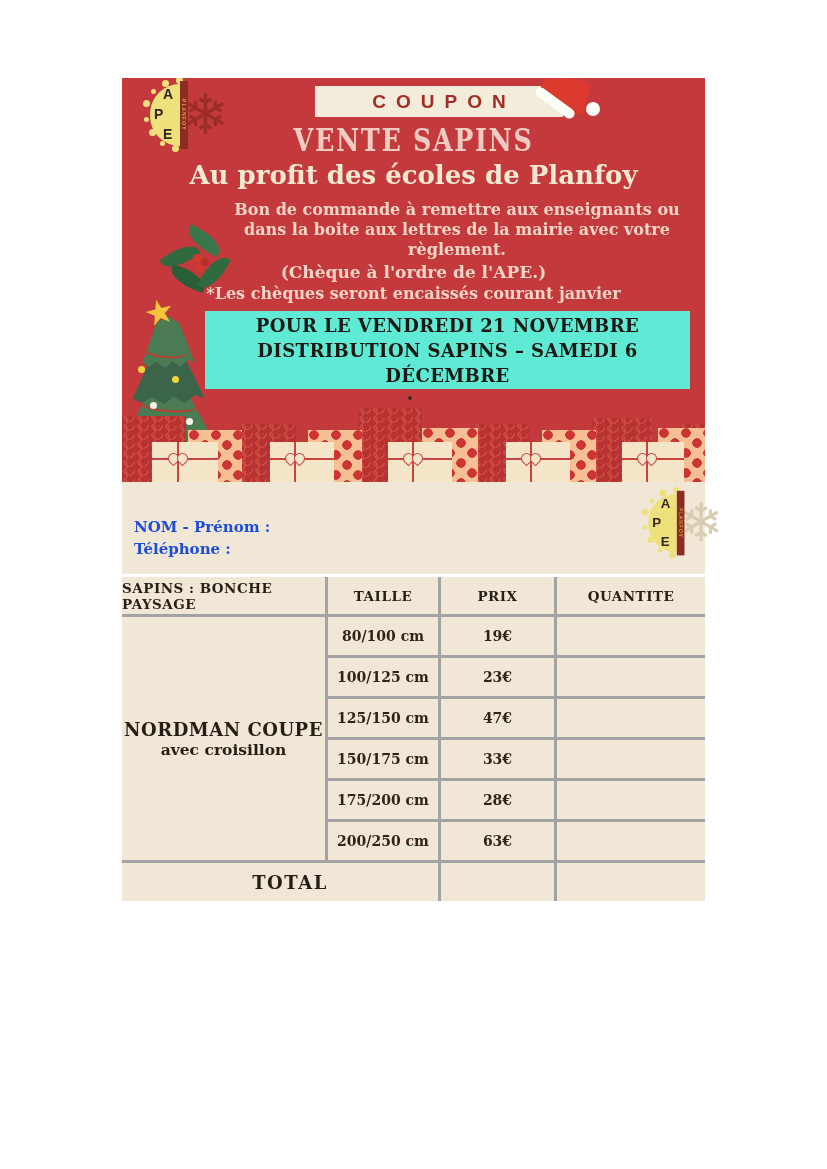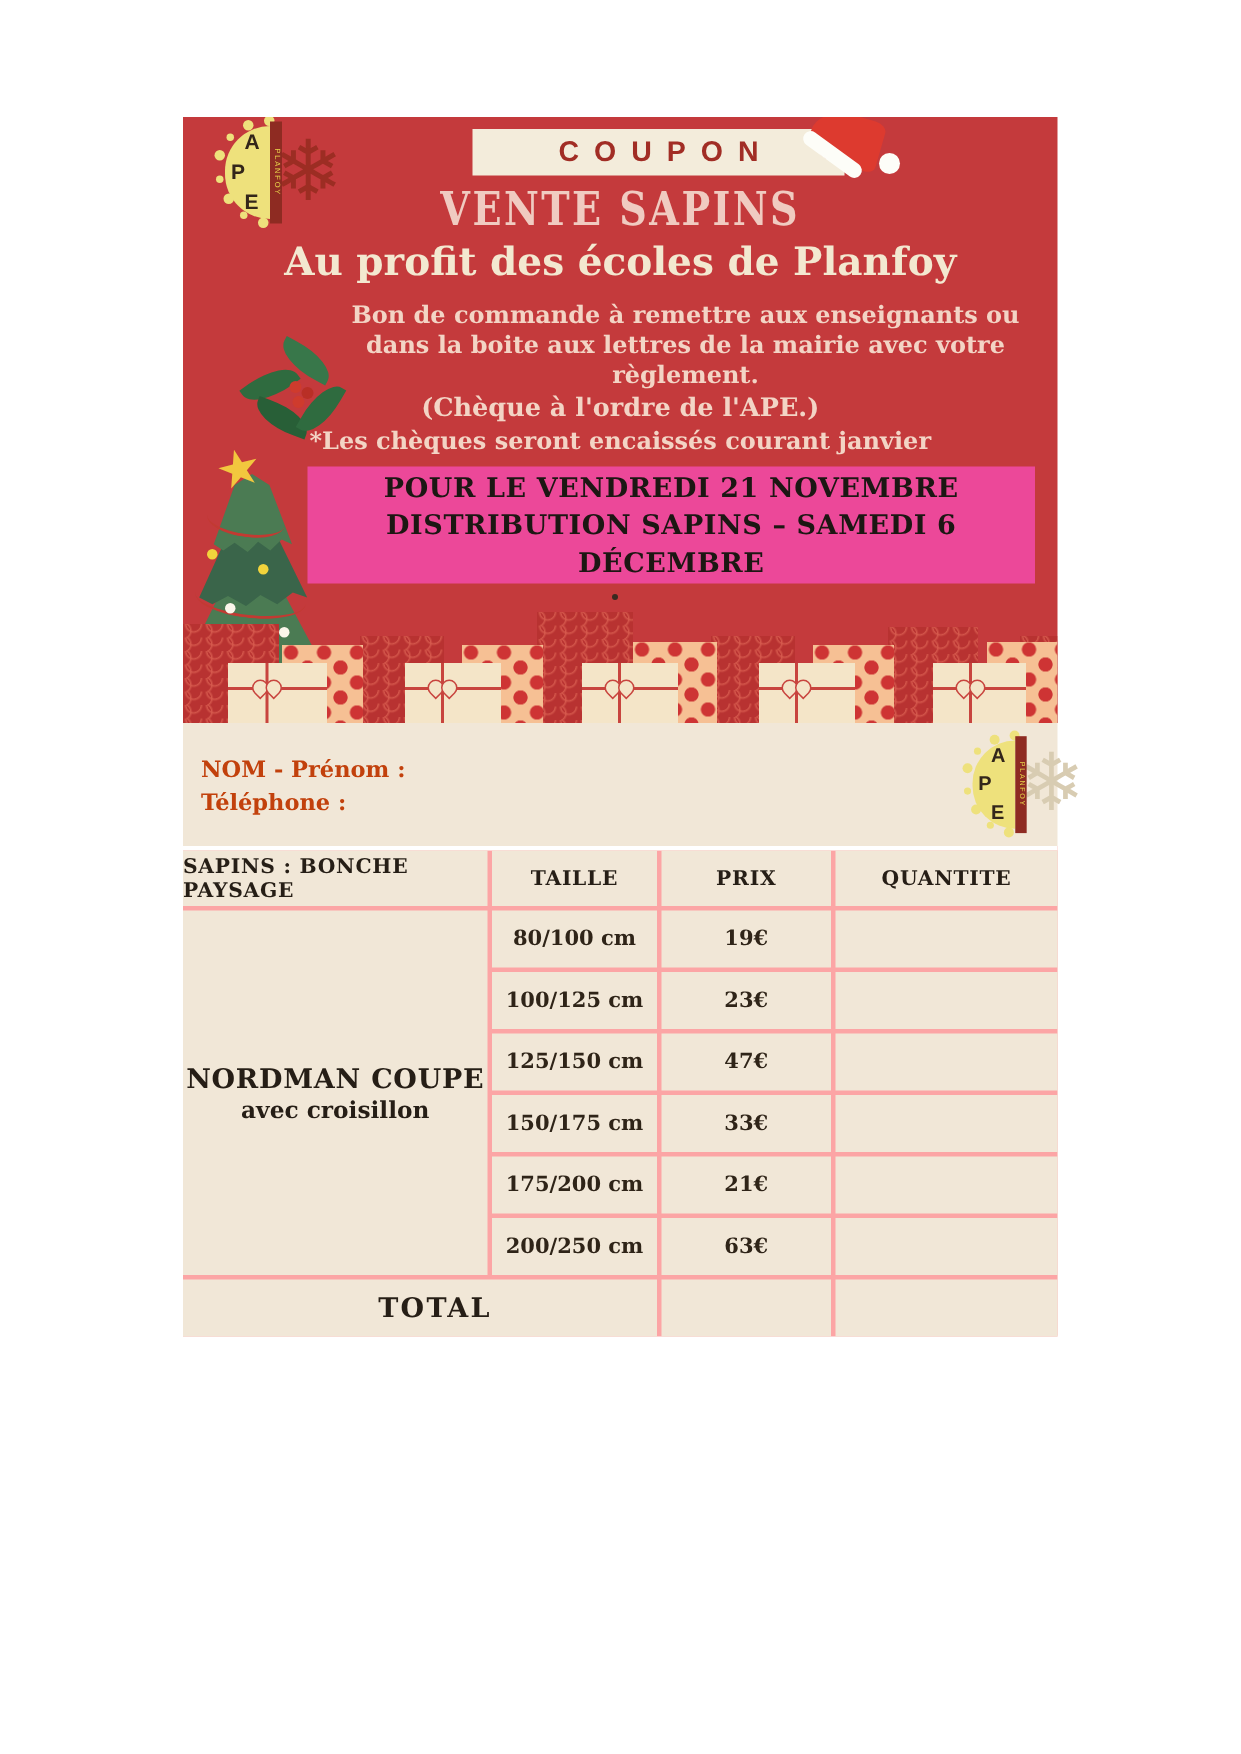--- a/index.html
+++ b/index.html
@@ -41,21 +41,21 @@
   .holly { position:absolute; left:33px; top:144px; width:86px; height:88px; z-index:1; }
   .leaf { position:absolute; width:38px; height:17px; background:#2f6b3f; border-radius:0 80% 0 80%; }
   .leaf.l1 { left:6px;  top:26px; transform:rotate(-35deg); }
   .leaf.l2 { left:30px; top:10px; transform:rotate(28deg); background:#38774a; }
   .leaf.l3 { left:14px; top:48px; transform:rotate(200deg); background:#285f37; }
   .leaf.l4 { left:40px; top:42px; transform:rotate(120deg); }
   .berry { position:absolute; width:8px; height:8px; border-radius:50%; background:#cf3b2d; }
   .berry.b1 { left:38px; top:32px; } .berry.b2 { left:46px; top:36px; background:#b92f26; } .berry.b3 { left:40px; top:42px; }
 
   
-  .dates-banner { position:absolute; left:83px; top:233px; width:485px; height:78px; background:#ec4899;
+  .dates-banner { position:absolute; left:83px; top:233px; width:485px; height:78px; background:#5eead4;
     display:flex; flex-direction:column; align-items:center; justify-content:center; z-index:4; }
   .dates-banner div { font-size:18px; font-weight:bold; color:#1c1713; line-height:25px; letter-spacing:0.4px; text-align:center; }
 
   .tiny-dot { position:absolute; left:286px; top:318px; width:4px; height:4px; border-radius:50%; background:#3a2a20; z-index:4; }
 
   
   .tree { position:absolute; left:-6px; top:222px; width:104px; height:160px; z-index:5; }
   .tlayer { position:absolute; left:50%; transform:translateX(-50%);
     clip-path:polygon(50% 0%, 70% 14%, 96% 90%, 84% 84%, 71% 98%, 57% 87%, 45% 100%, 30% 88%, 17% 98%, 6% 90%, 30% 14%); }
   .t1 { top:16px; width:58px; height:52px; background:#4b7b53; z-index:3; }
@@ -84,43 +84,43 @@
   .gift-plain { background:#f4e5c8; z-index:3; }
   .gift-plain::before { content:""; position:absolute; left:38%; top:0; width:2px; height:100%; background:#c8443e; }
   .gift-plain::after { content:""; position:absolute; left:0; top:40%; width:100%; height:2px; background:#c8443e; }
   .bow { position:absolute; left:calc(38% - 9px); top:calc(40% - 5px); width:20px; height:12px; z-index:2; }
   .bow::before,.bow::after { content:""; position:absolute; width:9px; height:9px; border:1.6px solid #c8443e; background:#f4e5c8; }
   .bow::before { left:0; border-radius:50% 50% 0 50%; transform:rotate(45deg); }
   .bow::after  { right:0; border-radius:50% 50% 50% 0; transform:rotate(-45deg); }
 
   
   .cream-section { position:absolute; left:0; top:404px; width:583px; height:408px; background:#f1e7d7; }
-  .contact { position:absolute; left:12px; top:20px; font-size:15px; font-weight:bold; color:#c2410c; line-height:22px; }
+  .contact { position:absolute; left:12px; top:34px; font-size:15px; font-weight:bold; color:#1d4ed8; line-height:22px; }
 
   
   .logo { position:absolute; width:102px; height:74px; }
   .logo-top { left:4px; top:2px; }
   .logo-bottom { left:501px; top:6px; transform:scale(0.95); }
   .logo .half { position:absolute; left:24px; top:4px; width:30px; height:62px; background:#eee17c; border-radius:62px 0 0 62px / 62px 0 0 62px; }
   .logo .letter { position:absolute; font-family:"Liberation Sans", sans-serif; font-weight:bold; font-size:14px; color:#33261a; z-index:2; }
   .logo .lA { left:37px; top:6px; } .logo .lP { left:28px; top:26px; } .logo .lE { left:37px; top:46px; }
   .logo .bar { position:absolute; left:54px; top:1px; width:8px; height:68px; background:#8e2b22; display:flex; align-items:center; justify-content:center; z-index:2; }
   .logo .bar span { writing-mode:vertical-rl; font-family:"Liberation Sans", sans-serif; font-size:5px; letter-spacing:1.2px; color:#e8d44a; }
   .logo .flake { position:absolute; left:56px; top:2px; font-size:56px; line-height:66px; z-index:1; }
   .logo-top .flake { color:#9c2d23; }
   .logo-bottom .flake { color:#d8ccb2; }
   .logo .dotring { position:absolute; left:50px; top:31px; width:7px; height:7px; border-radius:50%;
     box-shadow: 0 -34px 0 0 #eee17c, -14px -31px 0 0 #eee17c, -26px -23px 0 -1px #eee17c,
                 -33px -11px 0 0 #eee17c, -33px 5px 0 -1px #eee17c, -27px 18px 0 0 #eee17c,
                 -17px 29px 0 -1px #eee17c, -4px 34px 0 0 #eee17c; }
 
   
-  .ptable { position:absolute; left:0; top:82px; width:583px; display:grid;
+  .ptable { position:absolute; left:0; top:92px; width:583px; display:grid;
     grid-template-columns:203px 110px 113px 148px; grid-template-rows:37px repeat(6, 38px) 38px;
-    gap:3px; background:#fca5a5; border-top:3px solid #ffffff; }
+    gap:3px; background:#a3a3a3; border-top:3px solid #ffffff; }
   .cell { background:#f1e7d7; display:flex; align-items:center; justify-content:center;
     font-size:14px; font-weight:bold; color:#2f2418; }
   .cell.head { font-size:13.5px; letter-spacing:0.5px; color:#261e16; }
   .product-cell { grid-column:1; grid-row:2/8; flex-direction:column; }
   .pname { font-size:18px; font-weight:bold; letter-spacing:0.5px; color:#261e16; }
   .psub { font-size:15.5px; font-weight:bold; color:#261e16; }
   .total-cell { grid-column:1/3; grid-row:8; font-size:18px; letter-spacing:1.5px; color:#261e16;padding-left:20px; }
 </style>
 </head>
 <body>
@@ -262,21 +262,21 @@
 
       <div class="cell">125/150 cm</div>
       <div class="cell">47€</div>
       <div class="cell"></div>
 
       <div class="cell">150/175 cm</div>
       <div class="cell">33€</div>
       <div class="cell"></div>
 
       <div class="cell">175/200 cm</div>
-      <div class="cell">21€</div>
+      <div class="cell">28€</div>
       <div class="cell"></div>
 
       <div class="cell">200/250 cm</div>
       <div class="cell">63€</div>
       <div class="cell"></div>
 
       <div class="cell total-cell">TOTAL</div>
       <div class="cell"></div>
       <div class="cell"></div>
     </div>

